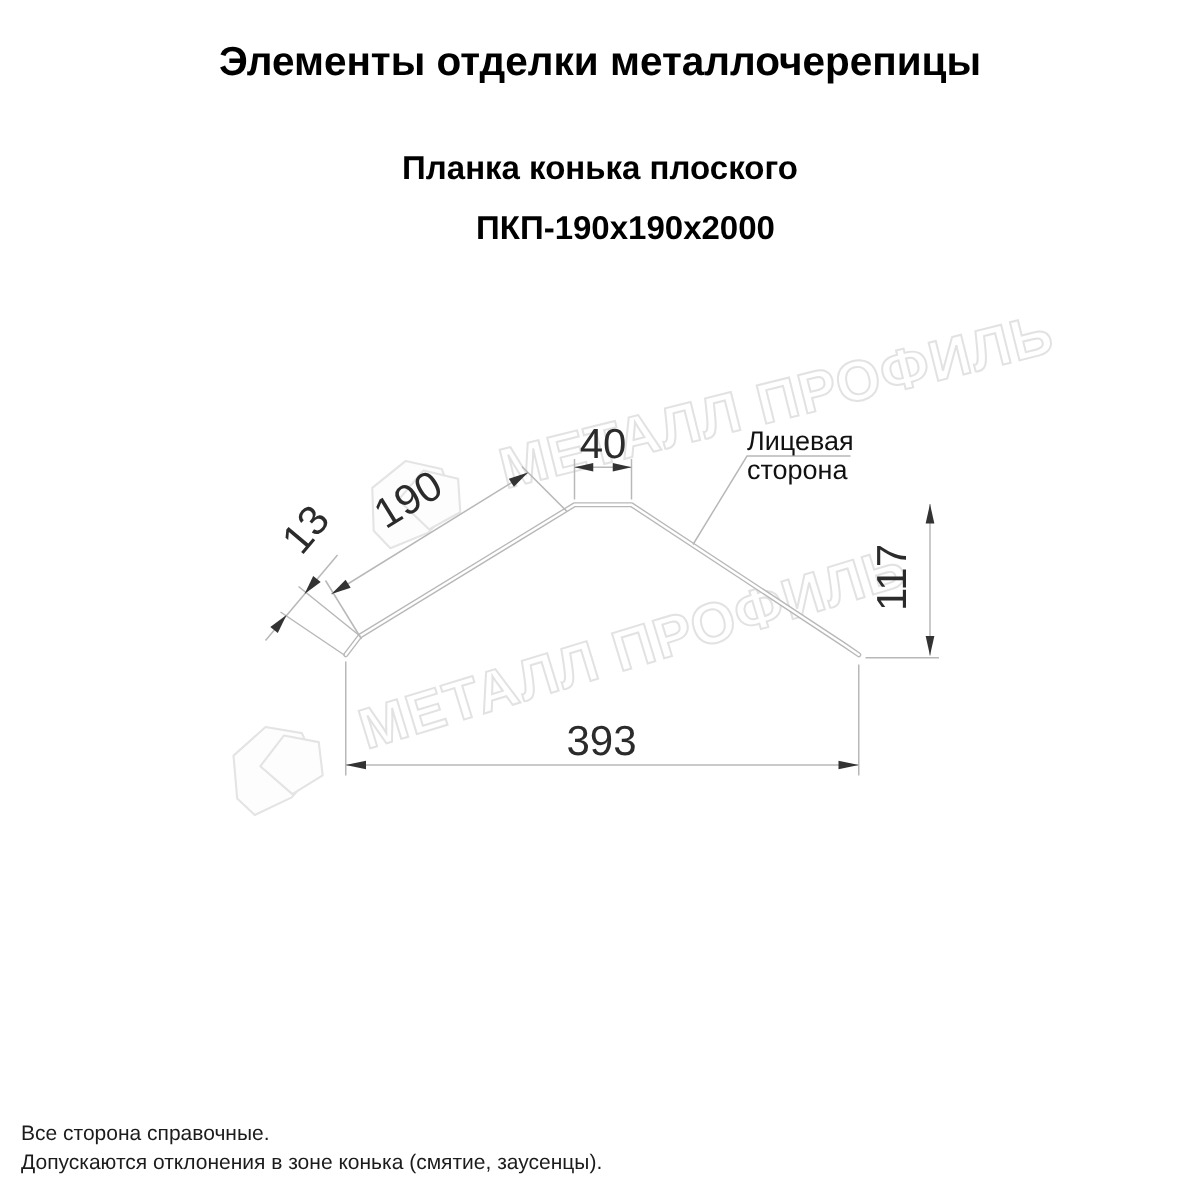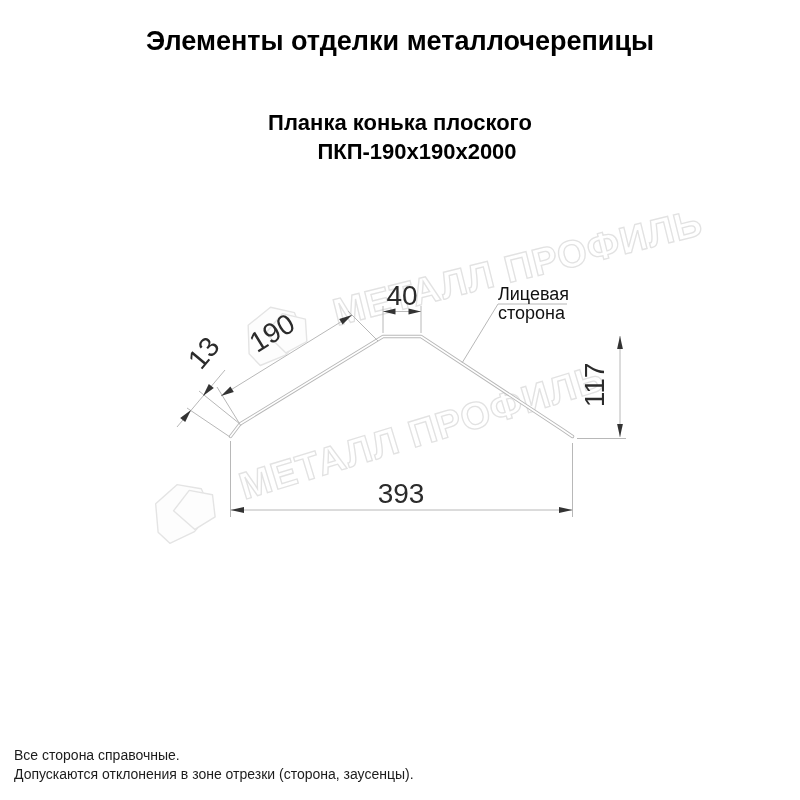--- a/index.html
+++ b/index.html
@@ -1,20 +1,20 @@
 <!DOCTYPE html>
 <html><head>
 <meta charset="utf-8">
 <style>
   html,body{margin:0;padding:0;background:#ffffff;}
   .page{position:relative;width:800px;height:800px;background:#fff;overflow:hidden;
         font-family:"Liberation Sans", sans-serif;}
   .title{position:absolute;left:0;top:26px;width:800px;text-align:center;
          font-size:27px;font-weight:bold;color:#000;}
-  .subtitle1{position:absolute;left:0;top:110px;width:800px;text-align:center;
+  .subtitle1{position:absolute;left:0;top:99px;width:800px;text-align:center;
          font-size:22px;font-weight:bold;color:#000;}
   .subtitle2{position:absolute;left:0;top:139px;width:800px;text-align:center;
          font-size:22px;font-weight:bold;color:#000;padding-left:17px;}
   .drawing{position:absolute;left:0;top:0;}
   .footer{position:absolute;left:14px;top:746px;font-size:14px;color:#1c1c1c;line-height:18.5px;}
   svg text.dim{font-family:"Liberation Sans", sans-serif;font-size:28px;fill:#2b2b2b;}
   svg text.facelbl{font-family:"Liberation Sans", sans-serif;font-size:18px;fill:#111;}
   svg text.wm{font-family:"Liberation Sans", sans-serif;font-size:38px;font-weight:bold;
       fill:none;stroke:#e2e2e2;stroke-width:1.3;letter-spacing:1px;}
 </style>
@@ -94,16 +94,16 @@
     <path fill="#333" d="M572.5,510 L559,507.1 L559,512.9 Z"></path>
     <text class="dim" x="401" y="503" text-anchor="middle">393</text>
 
     <polyline points="462,363 498,304 567,304" fill="none" stroke="#b8b8b8" stroke-width="1"></polyline>
     <text class="facelbl" x="498" y="300">Лицевая</text>
     <text class="facelbl" x="498" y="319">сторона</text>
   </svg>
 
   <div class="footer">
     <div>Все сторона справочные.</div>
-    <div>Допускаются отклонения в зоне отрезки (сторона, заусенцы).</div>
+    <div>Допускаются отклонения в зоне конька (смятие, заусенцы).</div>
   </div>
 
 </div>
 
 </body></html>

